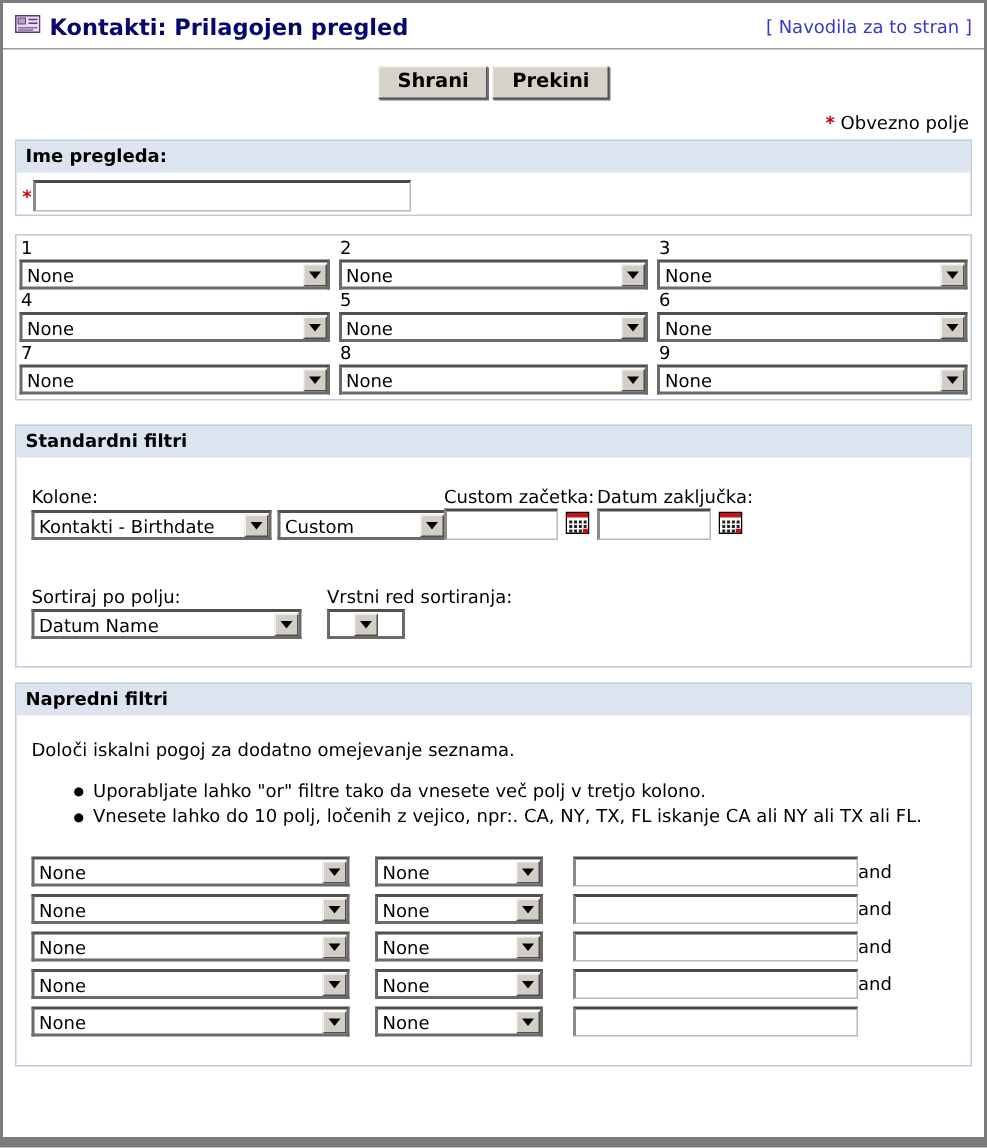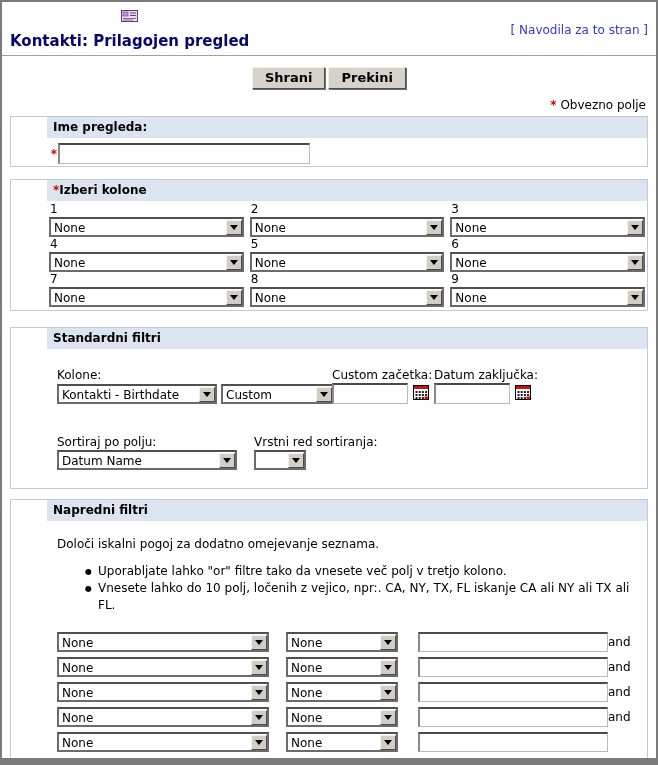--- a/index.html
+++ b/index.html
@@ -13,48 +13,48 @@
   .page {
     position: relative;
     width: 658px; height: 765px;
     border: 2px solid #7b7b7b;
     border-bottom-width: 7px;
     background: #fff;
     overflow: hidden;
   }
   
   .hdr { display:flex; justify-content:space-between; align-items:center; padding:7px 8px 5px 8px; }
-  .hdr-left { display:flex; align-items:center; gap:6px;flex-direction:column; }
+  .hdr-left { display:flex; gap:6px; }
   .page-title { font-size:15px; font-weight:bold; color:#06066b; }
   .help-link { font-size:12px; color:#3737cf; text-decoration:none; cursor:pointer; }
   .hr { border-top:1px solid #9aa0a6; margin:0 0 0 0; }
   
   .btn-row { display:flex; justify-content:center; gap:3px; margin-top:11px; }
   .btn {
     font-family:"DejaVu Sans", sans-serif; font-size:13px; font-weight:bold; color:#000;
     background:#d6d2c9; padding:2px 12px 3px;
     border-top:1px solid #f2f0ea; border-left:1px solid #f2f0ea;
     border-right:1px solid #4e4e4e; border-bottom:1px solid #4e4e4e;
     box-shadow:1px 1px 0 #6f6f6f;
     cursor:pointer;
   }
   .req-note { text-align:right; padding:9px 10px 4px 0; font-size:12px;margin-left:24px; }
   .red { color:#cc0000; font-weight:bold; }
   
-  .section { margin:0 8px; border:1px solid #bccbdd; background:#fff;padding-left:36px; }
+  .section { margin:0 8px; border:1px solid #bccbdd; background:#fff; }
   .sec-hd { background:#dce4f0; padding:3px 6px 4px; font-weight:bold; font-size:12px; }
   .mt12 { margin-top:12px; } .mt16 { margin-top:16px; } .mt10 { margin-top:10px; }
   
   .txt {
     height:21px; background:#fff; font:12px "DejaVu Sans", sans-serif; padding:0 3px;
     border-top:2px solid #4a4a4a; border-left:2px solid #8a8a8a;
     border-right:1px solid #b9b9b9; border-bottom:1px solid #b9b9b9;
   }
   .sel {
-    display:flex; align-items:flex-end; height:20px; background:#fff;
+    display:flex; align-items:center; height:20px; background:#fff;
     border:2px solid #6b6b6b; border-top-color:#4f4f4f; cursor:pointer;
   }
   .sel-text { flex:1; font-size:12px; padding:1px 0 0 3px; white-space:nowrap; overflow:hidden; }
   .sel-btn {
     width:16px; background:#d2cec5; display:flex; align-items:center; justify-content:center;
     border-top:1px solid #f4f2ec; border-left:1px solid #f4f2ec;
     border-right:1px solid #4e4e4e; border-bottom:1px solid #4e4e4e;
   }
   .tri { width:0; height:0; border:4px solid transparent; border-top:5px solid #000; margin-top:4px; }
   .cbx {
@@ -125,21 +125,20 @@
 
   <div class="section">
     <div class="sec-hd">Ime pregleda:</div>
     <div class="name-row">
       <span class="red">*</span>
       <input class="txt name-input" type="text" value="" style="">
     </div>
   </div>
 
   <div class="section mt12">
-    <div class="sec-hd"><span class="red">*</span><span>Izberi kolone</span></div>
     <div class="col-grid">
       <div class="slot">
         <div class="slot-num">1</div>
         <div class="sel">
           <span class="sel-text">None</span>
           <span class="sel-btn">
               <span class="tri"></span>
             </span>
         </div>
       </div>

